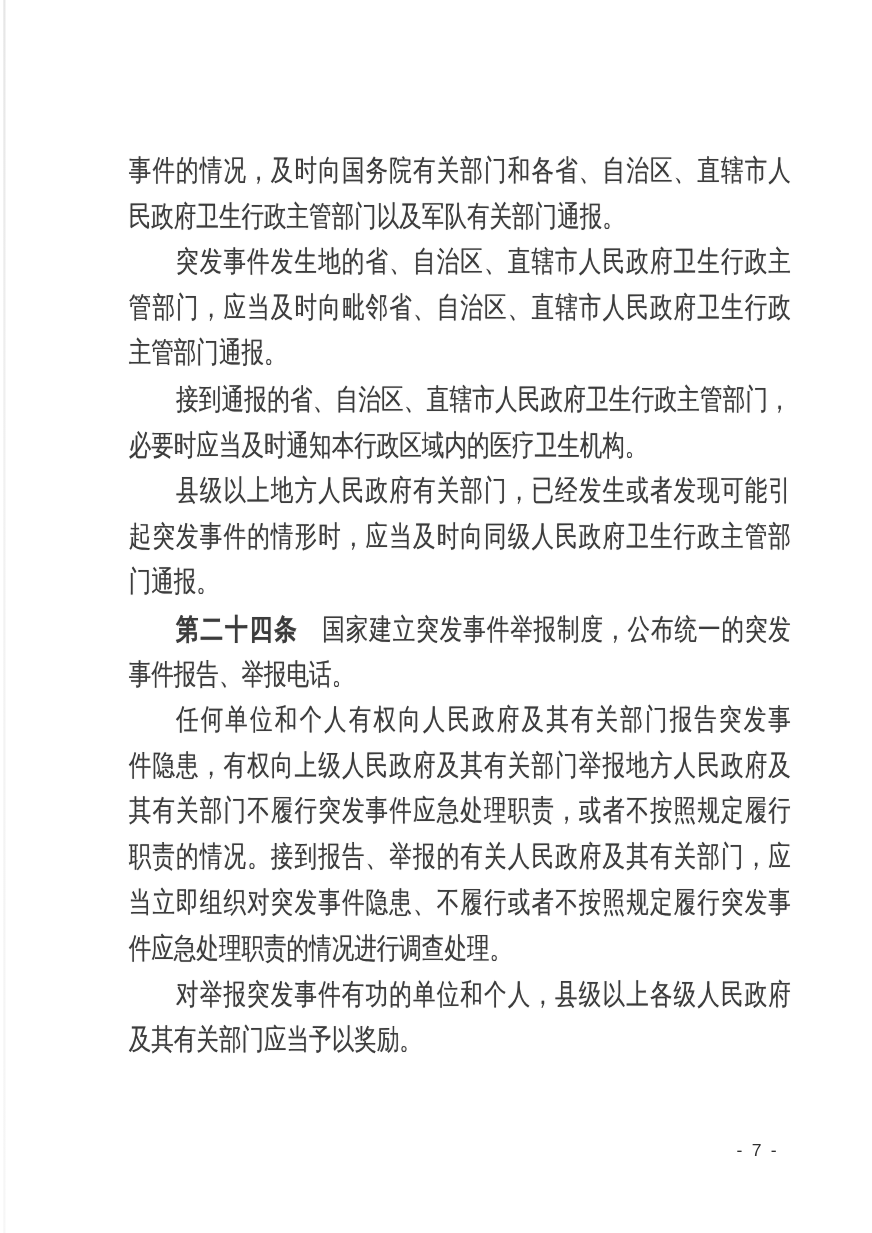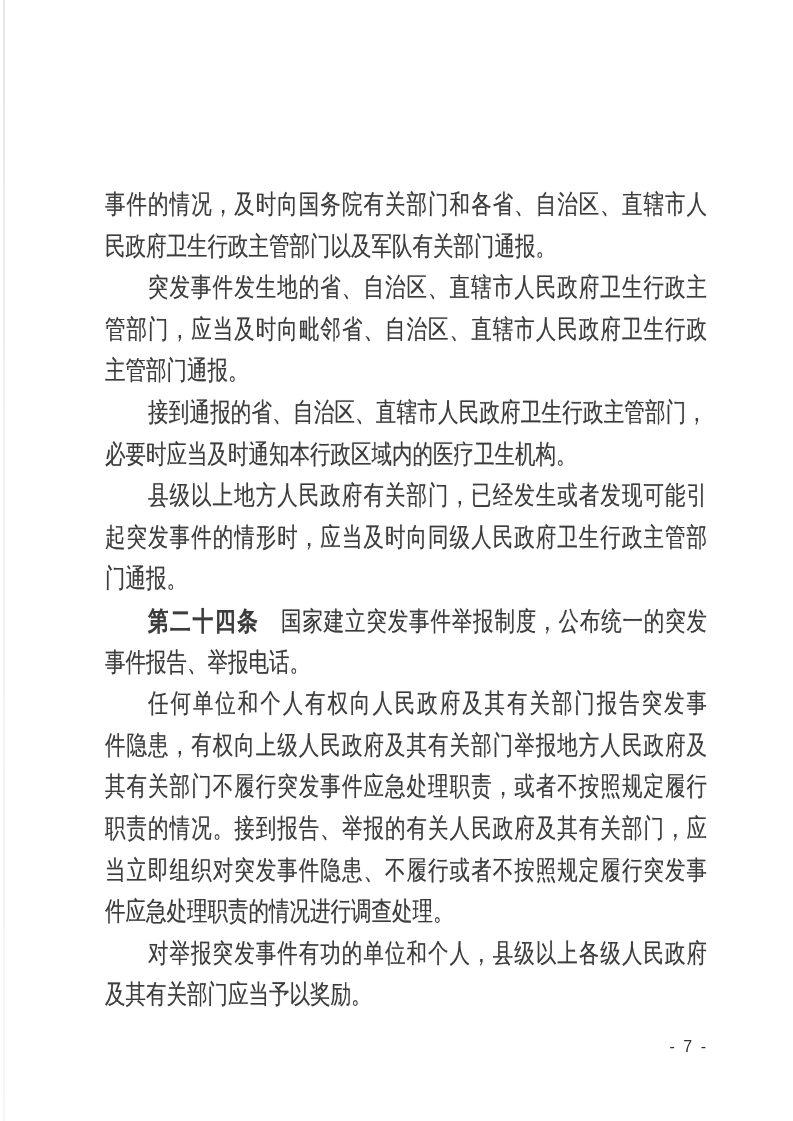--- a/index.html
+++ b/index.html
@@ -20,24 +20,23 @@
     position: absolute;
     left: 3px;
     top: 0;
     width: 2px;
     height: 100%;
     background: linear-gradient(to bottom, #e2e2e2 0%, #efefef 40%, #f5f5f5 100%);
     opacity: 0.85;
   }
   .content {
     position: absolute;
-    left: 105px;
+    left: 117px;
     top: 136px;
     width: 602px;
-    margin-top: 48px;
   }
   .line {
     height: 41.6px;
     line-height: 41.6px;
     font-size: 20.5px;
     color: #3c3c3c;
     text-align: justify;
     transform: scaleY(1.28);
     white-space: nowrap;
     text-shadow: 0 0 0.6px rgba(70,70,70,0.55);

